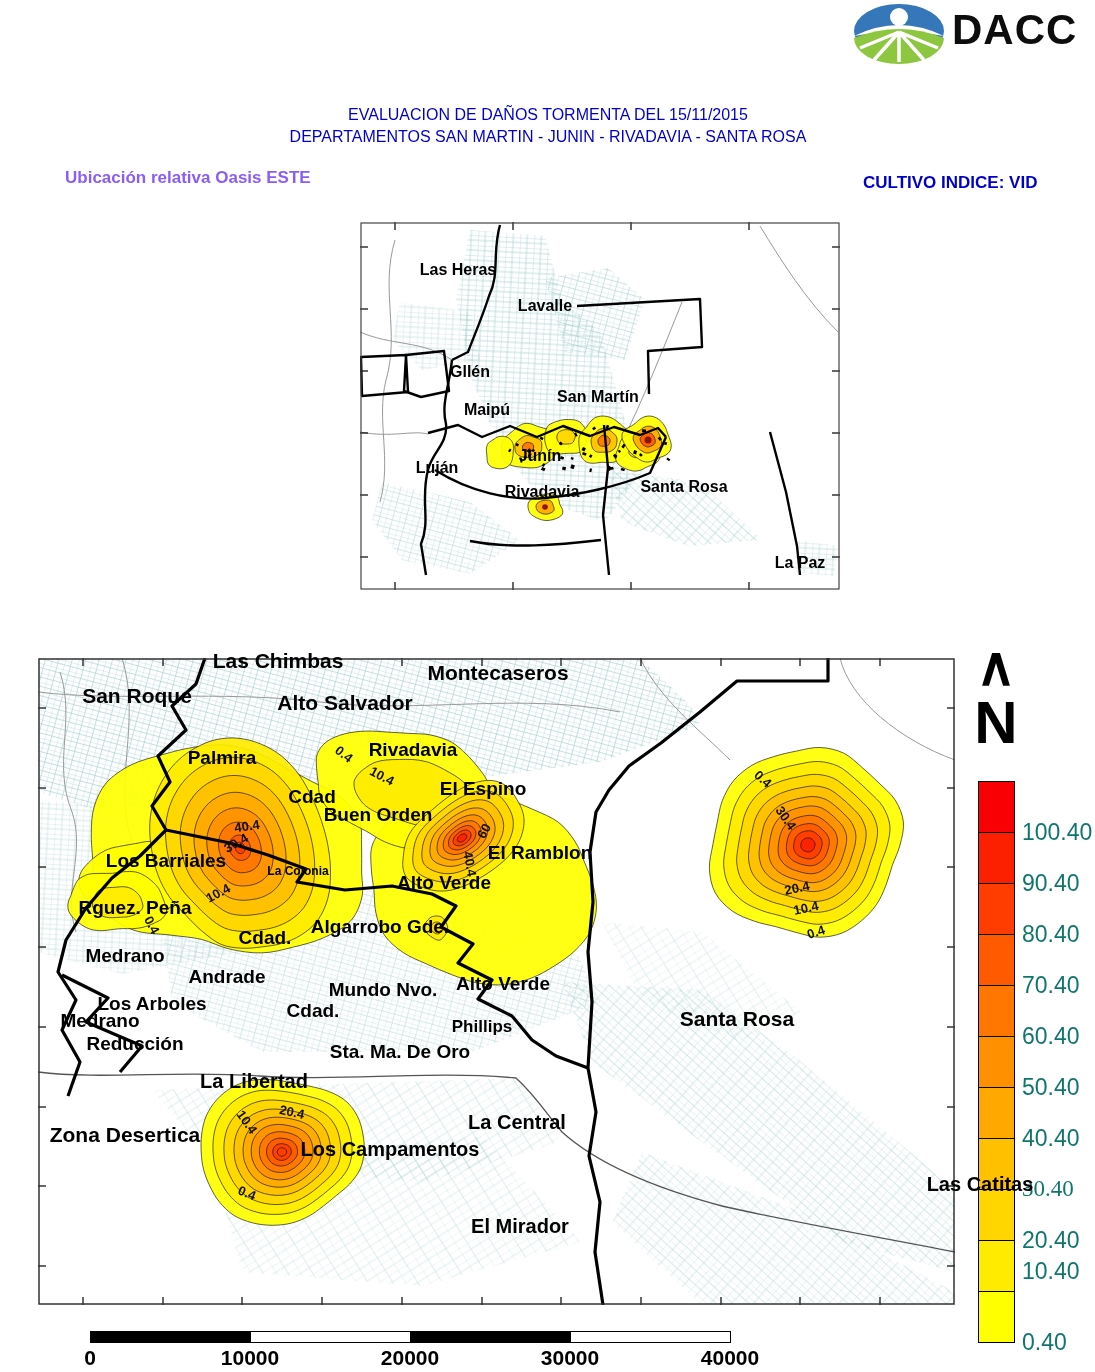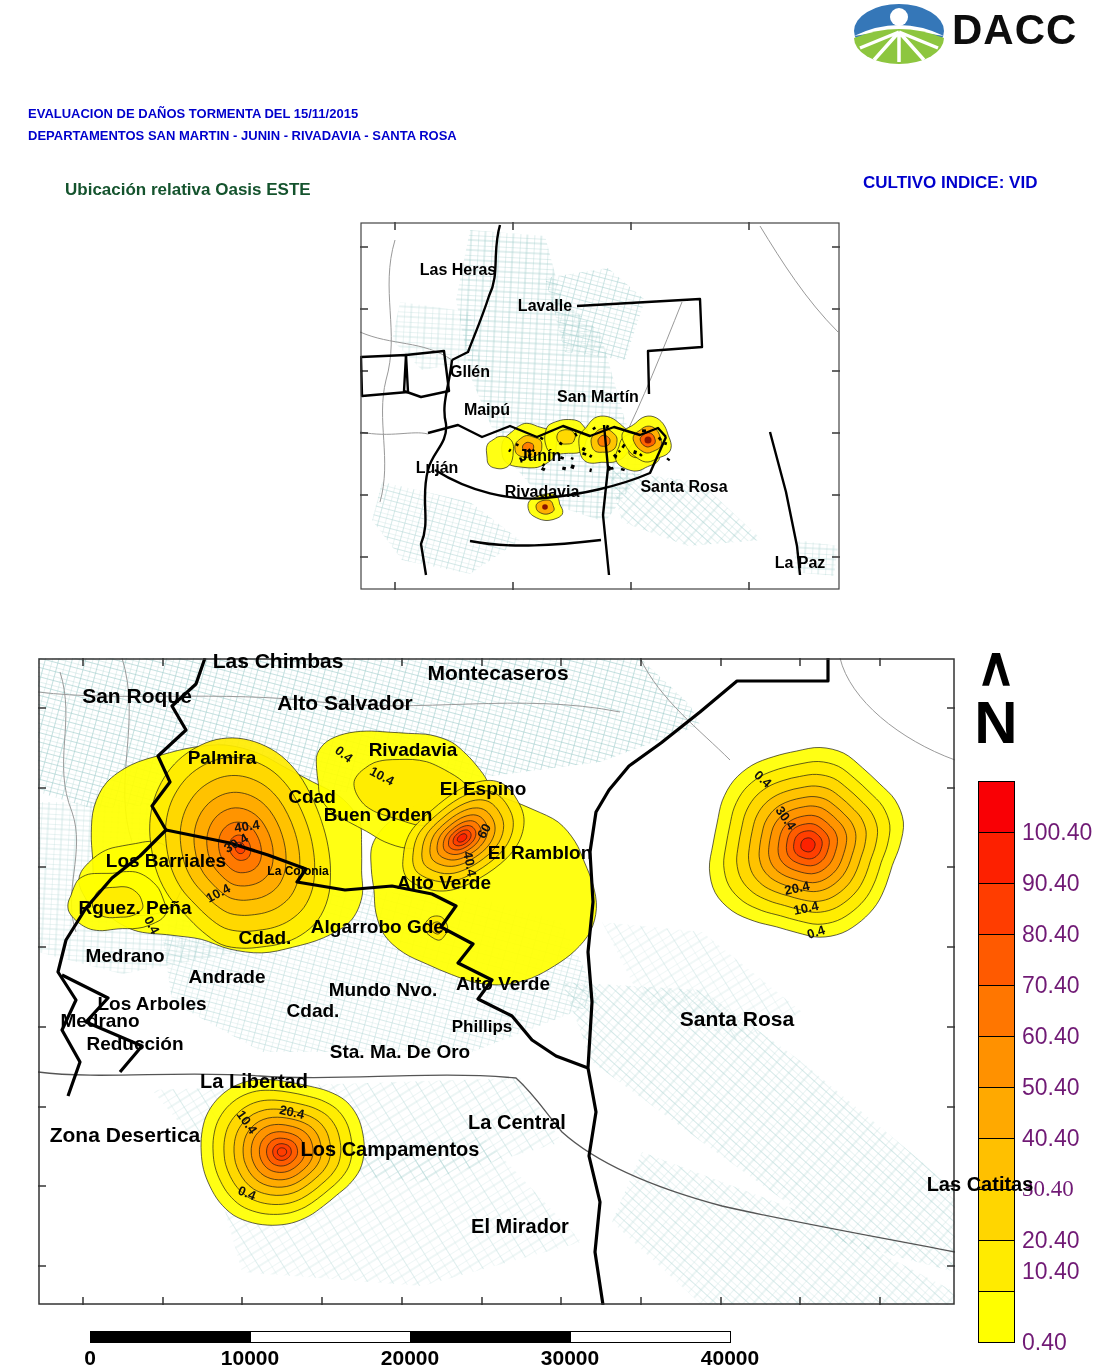--- a/index.html
+++ b/index.html
@@ -1,50 +1,50 @@
 <!DOCTYPE html>
 <html><head>
 <meta charset="utf-8">
 <style>
   html,body{margin:0;padding:0}
   body{width:1095px;height:1372px;position:relative;background:#fff;
        font-family:"Liberation Sans",sans-serif;overflow:hidden}
   .abs{position:absolute}
-  .title{position:absolute;left:28px;width:1040px;text-align:left;font-weight:bold;font-size:13px}
+  .title{position:absolute;left:28px;width:1040px;text-align:center;font-weight:normal;font-size:16px}
   .sub{position:absolute;font-weight:bold;font-size:17px}
   #logo-text{position:absolute;left:952px;top:6px;font-size:42px;font-weight:bold;color:#0d0d0d;letter-spacing:1px}
   svg.map{position:absolute;z-index:1}
   #labels{position:absolute;left:0;top:0;width:1095px;height:1040px;z-index:30;pointer-events:none}
   .pl{position:absolute;transform:translate(-50%,-50%);white-space:nowrap;font-weight:bold;color:#000}
   .cl{position:absolute;white-space:nowrap;font-weight:bold;font-size:13px;color:#111;z-index:25}
   #north{position:absolute;left:958px;top:638px;width:76px;text-align:center;z-index:20;color:#000}
   #north .sym{font-size:54px;font-weight:bold;line-height:56px}
   #north .lbl{font-size:60px;font-weight:bold;line-height:58px}
   #legend{position:absolute;left:978px;top:782px;z-index:10}
   .lseg{box-sizing:border-box;width:37px;height:52px;border:1px solid #000;margin-top:-1px}
-  .lval{position:absolute;left:44px;font-size:23px;color:#701a75;white-space:nowrap}
+  .lval{position:absolute;left:44px;font-size:23px;color:#0f766e;white-space:nowrap}
   #scalebar{position:absolute;left:90px;top:1331px;width:660px;height:38px;z-index:10}
   .sseg{box-sizing:border-box;position:absolute;top:0;width:161px;height:12px;border:1px solid #000}
   .stick{position:absolute;top:15px;transform:translateX(-50%);font-size:21px;font-weight:600;color:#000}
 </style>
 </head>
 <body>
 
 <svg class="abs" style="left:852px;top:2px" width="96" height="62" viewBox="0 0 96 62">
   <ellipse cx="47" cy="29" rx="45" ry="27" fill="#3577b8"></ellipse>
   <circle cx="47" cy="15" r="9" fill="#ffffff"></circle>
   <path d="M2,34 Q47,12 92,34 Q47,26 2,34 Z" fill="#ffffff"></path>
   <path d="M2,36 A45,26 0 0 0 92,36 Q47,18 2,36 Z" fill="#8dc63f"></path>
   <path d="M47,30 L22,58 M47,30 L47,60 M47,30 L72,58 M47,30 L8,46 M47,30 L86,46" stroke="#ffffff" stroke-width="3.5" fill="none"></path>
 </svg>
 <div id="logo-text">DACC</div>
 
 <div class="title" style="top: 106px; color: rgb(0, 0, 205);">EVALUACION DE DAÑOS TORMENTA DEL 15/11/2015</div>
 <div class="title" style="top: 128px; color: rgb(0, 0, 205);">DEPARTAMENTOS SAN MARTIN - JUNIN - RIVADAVIA - SANTA ROSA</div>
-<div class="sub" style="left: 65px; top: 180px; color: #14532d;">Ubicación relativa Oasis ESTE</div>
+<div class="sub" style="left: 65px; top: 168px; color: #8b5cf6;">Ubicación relativa Oasis ESTE</div>
 <div class="sub" style="left: 863px; top: 173px; color: rgb(0, 0, 205);">CULTIVO INDICE: VID</div>
 
 <svg id="om" class="map" style="left:360px;top:222px" width="480" height="368" viewBox="360 222 480 368">
     <defs>
       <pattern id="oma" width="13" height="9" patternUnits="userSpaceOnUse" patternTransform="rotate(15)">
         <path d="M0 0H13M0 0V9M6.5 0V9M0 4.5H13" stroke="#8fc4c2" stroke-width="0.65" fill="none"></path>
       </pattern>
       <pattern id="omb" width="21" height="14" patternUnits="userSpaceOnUse" patternTransform="rotate(-32)">
         <path d="M0 0H21M0 0V14M10.5 0V14M0 7H21" stroke="#8fc4c2" stroke-width="0.65" fill="none"></path>
       </pattern>

